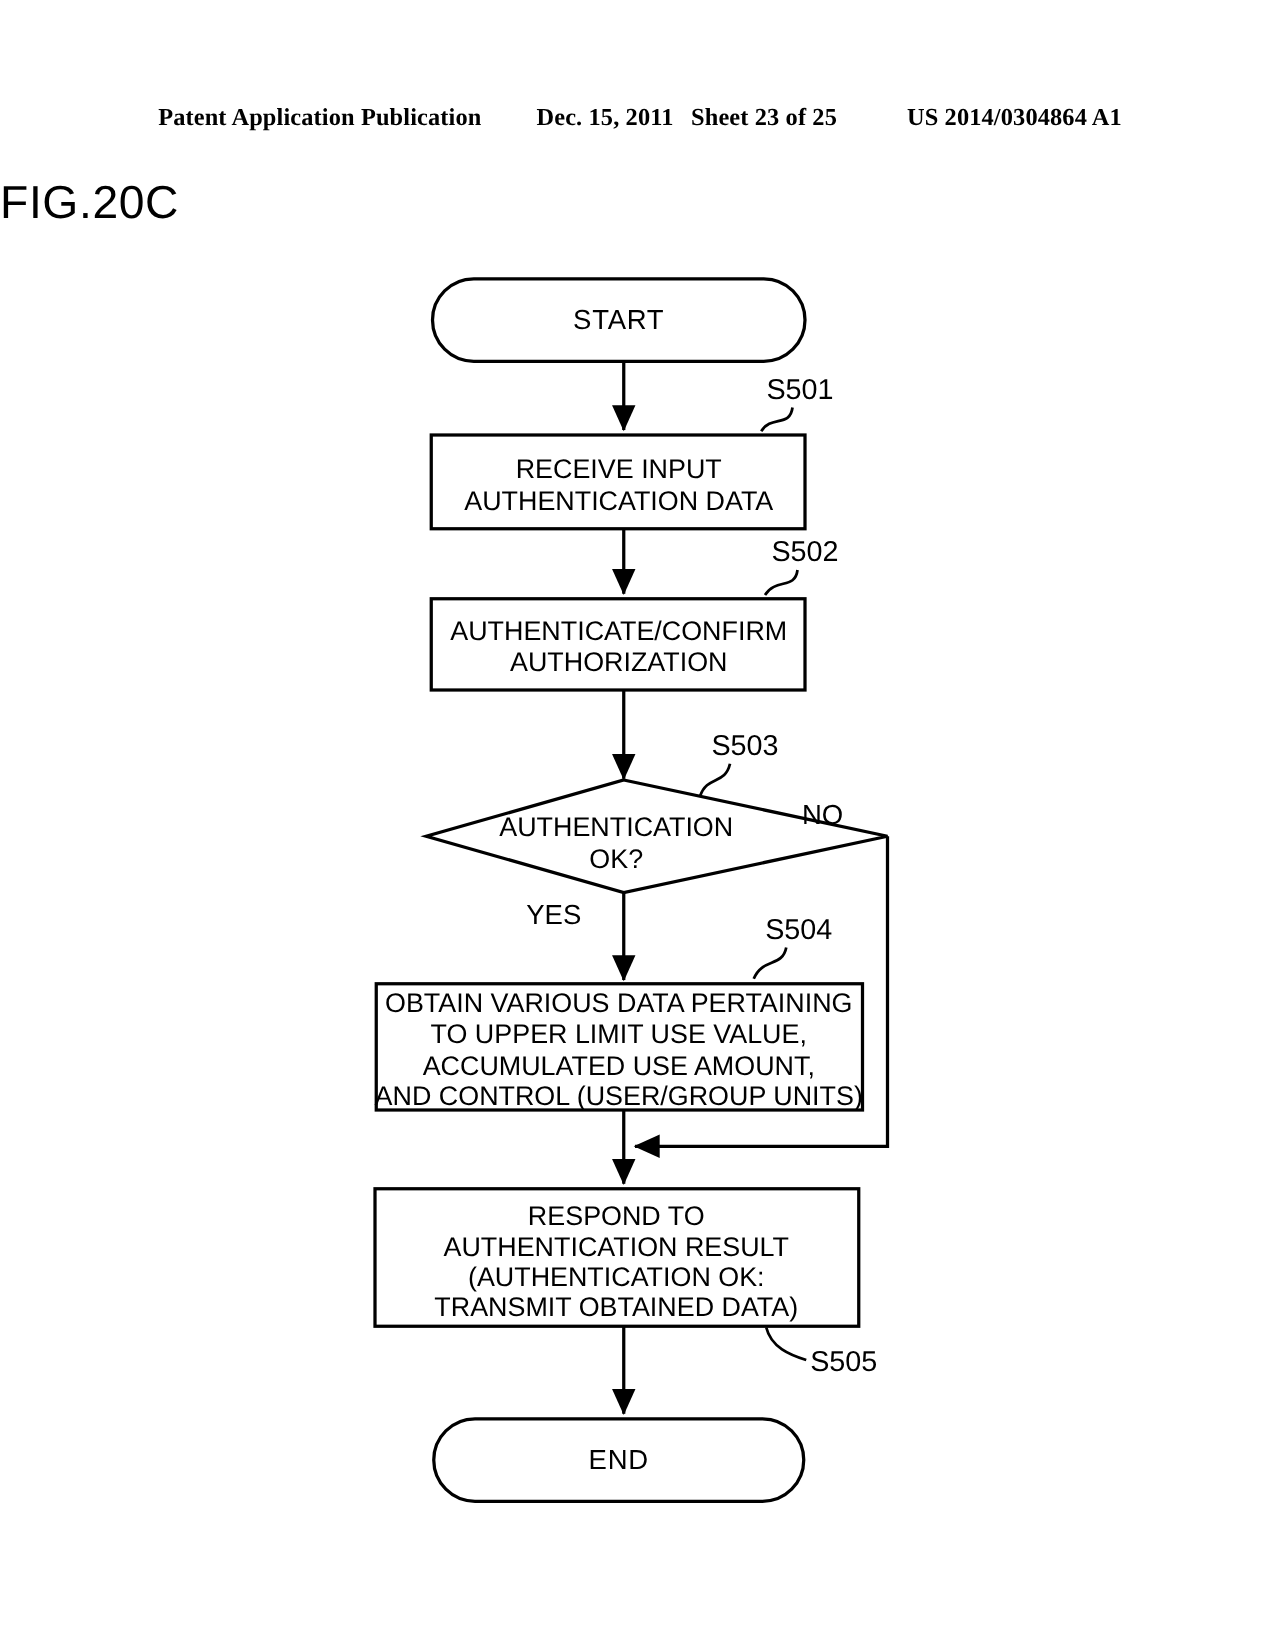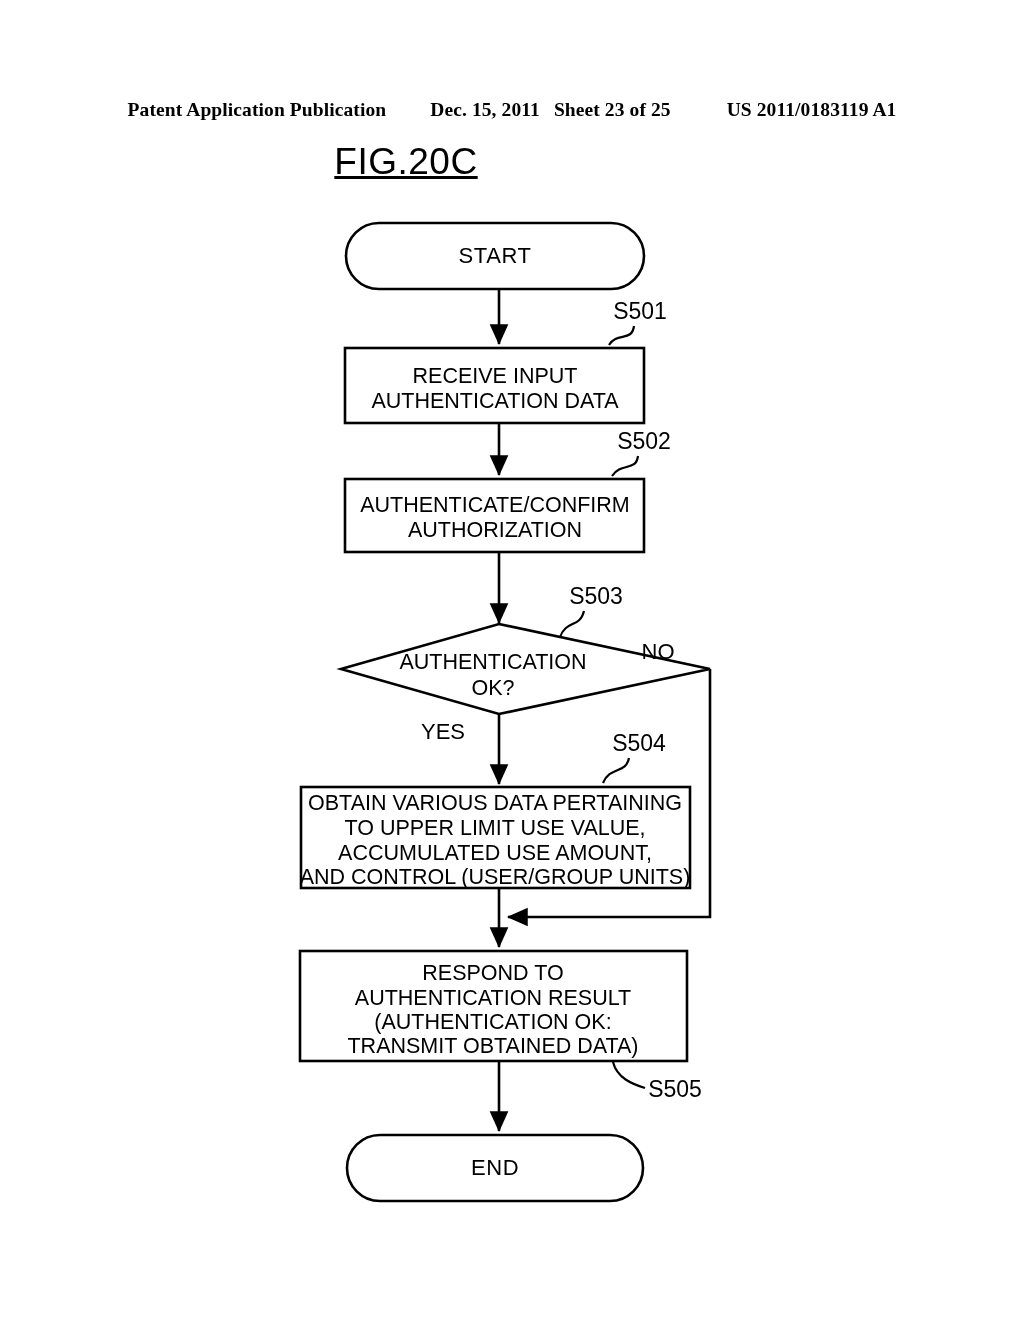--- a/index.html
+++ b/index.html
@@ -13,21 +13,21 @@
     height: 1320px;
     position: relative;
     font-family: "Liberation Sans", sans-serif;
     color: #000000;
     overflow: hidden;
   }
 
   
   #page-header {
     position: absolute;
-    top: 99px;
+    top: 84px;
     left: 0;
     width: 1024px;
     display: flex;
     justify-content: center;
     align-items: baseline;
     font-family: "Liberation Serif", serif;
     font-weight: bold;
     font-size: 19.5px;
     letter-spacing: 0.1px;
     white-space: nowrap;
@@ -36,25 +36,24 @@
   #page-header .hdr-date     { margin-right: 14px; }
   #page-header .hdr-sheet    { margin-right: 56px; }
   #page-header .hdr-docnum   { }
 
   
   #figure-title {
     position: absolute;
     top: 141px;
     left: 0;
     width: 812px;
-    text-align: center;
+    text-align: left;
     font-size: 37px;
     letter-spacing: 0.5px;
     font-family: "Liberation Sans", sans-serif;
-    text-decoration: underline;
   }
 
   
   #flowchart {
     position: absolute;
     top: 0;
     left: 0;
   }
   #flowchart text {
     font-family: "Liberation Sans", sans-serif;
@@ -91,21 +90,21 @@
     dominant-baseline: middle;
   }
 </style>
 </head>
 <body>
 
 <div id="page-header">
   <span class="hdr-pub">Patent Application Publication</span>
   <span class="hdr-date">Dec. 15, 2011</span>
   <span class="hdr-sheet">Sheet 23 of 25</span>
-  <span class="hdr-docnum">US 2011/0183119 A1</span>
+  <span class="hdr-docnum">US 2014/0304864 A1</span>
 </div>
 
 <div id="figure-title">FIG.20C</div>
 
 <svg id="flowchart" width="1024" height="1320" viewBox="0 0 1024 1320">
 
   <defs>
     <marker id="arrowhead" markerWidth="9" markerHeight="9" refX="7.6" refY="4" orient="auto" markerUnits="strokeWidth">
       <path d="M 0 0.4 L 8 4 L 0 7.6 z" fill="#000000"></path>
     </marker>

